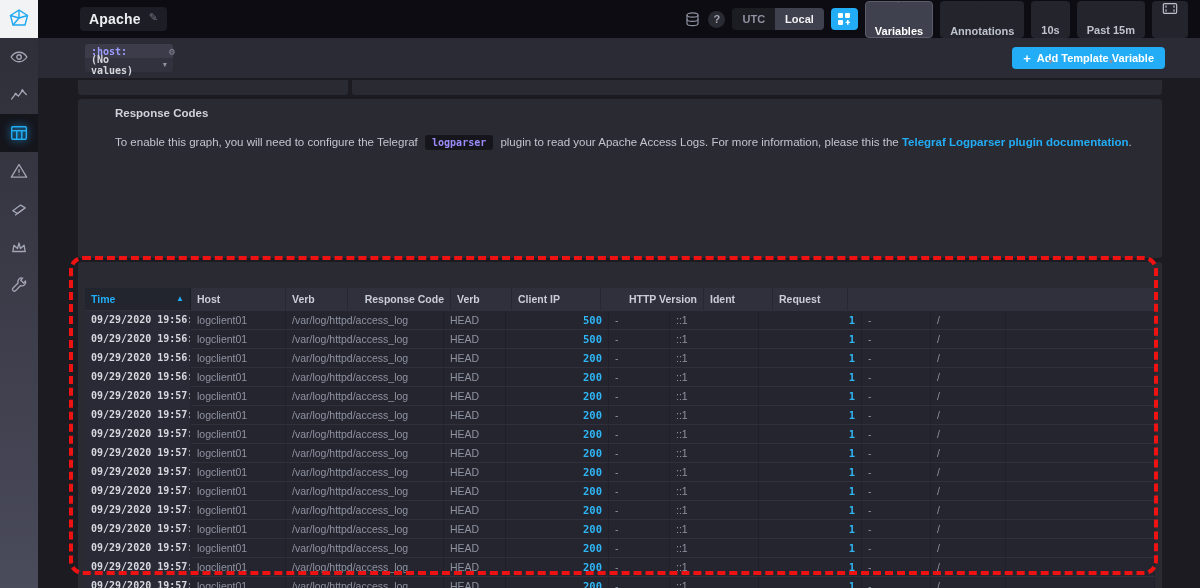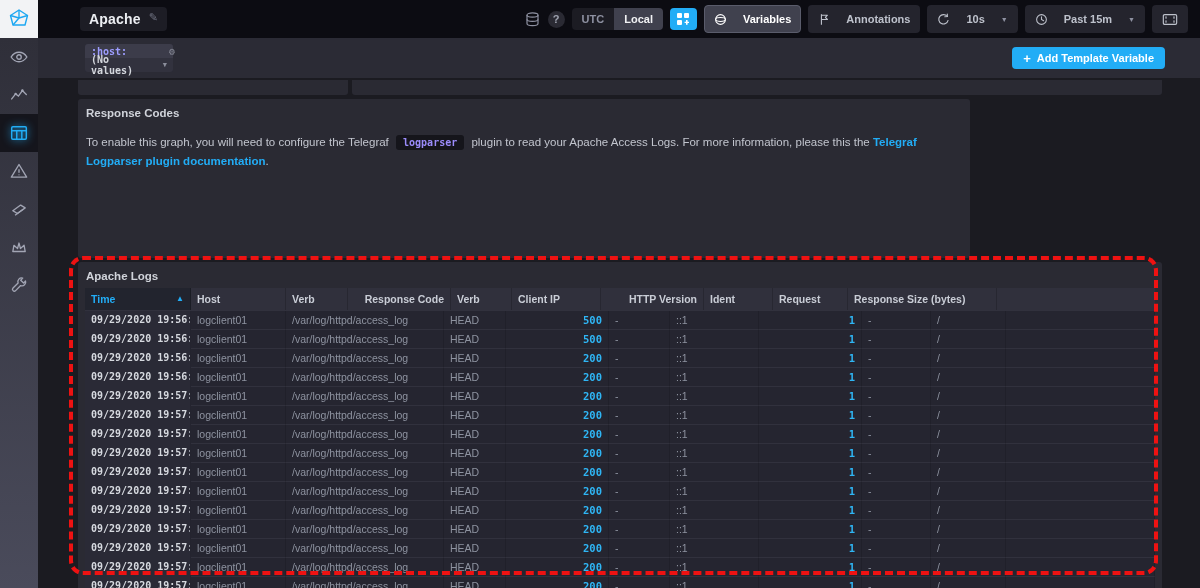--- a/index.html
+++ b/index.html
@@ -13,21 +13,21 @@
   .tb-title-wrap { margin-left:42px; display:flex; align-items:flex-start; background:#1d1d25; border-radius:4px; padding:4px 9px; }
   .tb-title { color:#eceef2; font-size:14px; font-weight:bold; letter-spacing:.2px; }
   .tb-pencil { color:#6f7280; font-size:11px; margin-left:8px; }
   .tb-right { margin-left:auto; display:flex; align-items:center; gap:7px; padding-right:12px; }
   .tb-ico { color:#8e91a1; display:flex; align-items:center; }
   .help-badge { width:17px; height:17px; border-radius:50%; background:#2a2a33; color:#9fa3b0; font-size:11px; font-weight:bold; display:flex; align-items:center; justify-content:center; }
   .seg-group { display:flex; border-radius:4px; overflow:hidden; height:22px; }
   .seg { font-size:11px; font-weight:bold; padding:0 10px; display:flex; align-items:center; }
   .seg.off { background:#1c1c23; color:#8e91a1; }
   .seg.on  { background:#40414e; color:#f0f1f3; }
-  .tb-btn { height:28px; border-radius:4px; background:#24242d; color:#bec2cc; font-size:11px; font-weight:bold; display:flex; align-items:center; gap:16px; padding:0 9px; border:1px solid transparent; }
+  .tb-btn { height:37px; border-radius:4px; background:#24242d; color:#bec2cc; font-size:11px; font-weight:bold; display:flex; align-items:center; gap:22px; padding:0 9px; border:1px solid transparent;flex-direction:column; }
   .tb-btn.active { background:#40414e; color:#ffffff; border-color:#5a5c6b; }
   .tb-btn .caret { font-size:7px; color:#8e91a1; }
   .btn-blue { width:27px; height:22px; border-radius:4px; background:#22ADF6; display:flex; align-items:center; justify-content:center; color:#fff; }
 
   
   .sidebar { position:absolute; top:38px; left:0; width:38px; height:550px; background:linear-gradient(180deg,#2f2f39 0%,#4a4b5b 100%); z-index:15; }
   .side-item { width:38px; height:38px; display:flex; align-items:center; justify-content:center; color:#a2a5b4; }
   .side-item.active { background:#15151c; color:#22ADF6; }
   .side-item.active svg { filter:drop-shadow(0 0 4px rgba(34,173,246,.95)); }
 
@@ -41,21 +41,21 @@
   .tvar-caret { color:#8b8e9b; font-size:7px; }
   .add-tvar-btn { position:absolute; right:35px; top:9px; height:22px; background:#22ADF6; border-radius:4px; color:#fff; font-size:11px; font-weight:bold; display:flex; align-items:center; gap:6px; padding:0 11px; }
   .add-tvar-btn .plus { font-size:13px; font-weight:bold; }
 
   
   .strip-cell { position:absolute; top:80px; height:15px; background:#2a2a33; border-radius:0 0 3px 3px; }
   .strip-a { left:78px; width:270px; }
   .strip-b { left:352px; width:810px; }
 
   .panel { position:absolute; background:#2a2a33; border-radius:3px; }
-  .panel-rc   { left:78px; top:99px;  width:892px; height:159px; }
+  .panel-rc   { left:78px; top:99px;  width:1084px; height:159px;padding-left:29px; }
   .panel-logs { left:78px; top:262px; width:1084px; height:340px; }
   .panel-title { padding:8px 0 0 8px; font-size:11.5px; font-weight:bold; color:#d0d3da; }
   .rc-body { margin:14px 8px 0 8px; font-size:11.5px; color:#c2c5ce; line-height:18px; }
   .code-chip { font-family:"DejaVu Sans Mono", monospace; font-size:10px; font-weight:bold; background:#15151b; color:#9b8cfb; padding:2px 7px; border-radius:3px; margin:0 4px; }
   .rc-link { color:#22ADF6; font-weight:bold; cursor:pointer; }
 
   
   .table { position:absolute; left:7px; top:26px; width:1070px; }
   .thead { display:flex; height:22px; background:#30303c; }
   .th { height:22px; line-height:22px; padding:0 6px; font-size:10.5px; font-weight:bold; color:#c9cdd6; white-space:nowrap; overflow:hidden; border-right:1px solid rgba(0,0,0,.18); }
@@ -256,36 +256,34 @@
   <div class="panel-title">Response Codes</div>
   <div class="rc-body">
     <span>To enable this graph, you will need to configure the Telegraf</span>
     <span class="code-chip">logparser</span>
     <span>plugin to read your Apache Access Logs. For more information, please this the</span>
     <span class="rc-link">Telegraf Logparser plugin documentation</span><span>.</span>
   </div>
 </div>
 
 <div class="panel panel-logs">
-  <div class="panel-title">Apache Logs</div>
   <div class="table">
     <div class="thead">
         <div class="th c0">
           <span>Time</span>
           <span class="sort-asc">▲</span>
         </div>
         <div class="th c1"><span>Host</span></div>
         <div class="th c3"><span>Verb</span></div>
         <div class="th c4"><span>Response Code</span></div>
         <div class="th c5"><span>Verb</span></div>
         <div class="th c6"><span>Client IP</span></div>
         <div class="th c7"><span>HTTP Version</span></div>
         <div class="th c8"><span>Ident</span></div>
         <div class="th c9"><span>Request</span></div>
-        <div class="th c10"><span>Response Size (bytes)</span></div>
       </div>
     <div>
         <div class="tr">
           <div class="td c0">09/29/2020 19:56:12</div>
           <div class="td c1">logclient01</div>
           <div class="td c2">/var/log/httpd/access_log</div>
           <div class="td c3">HEAD</div>
           <div class="td c4">500</div>
           <div class="td c5">-</div>
           <div class="td c6">::1</div>

